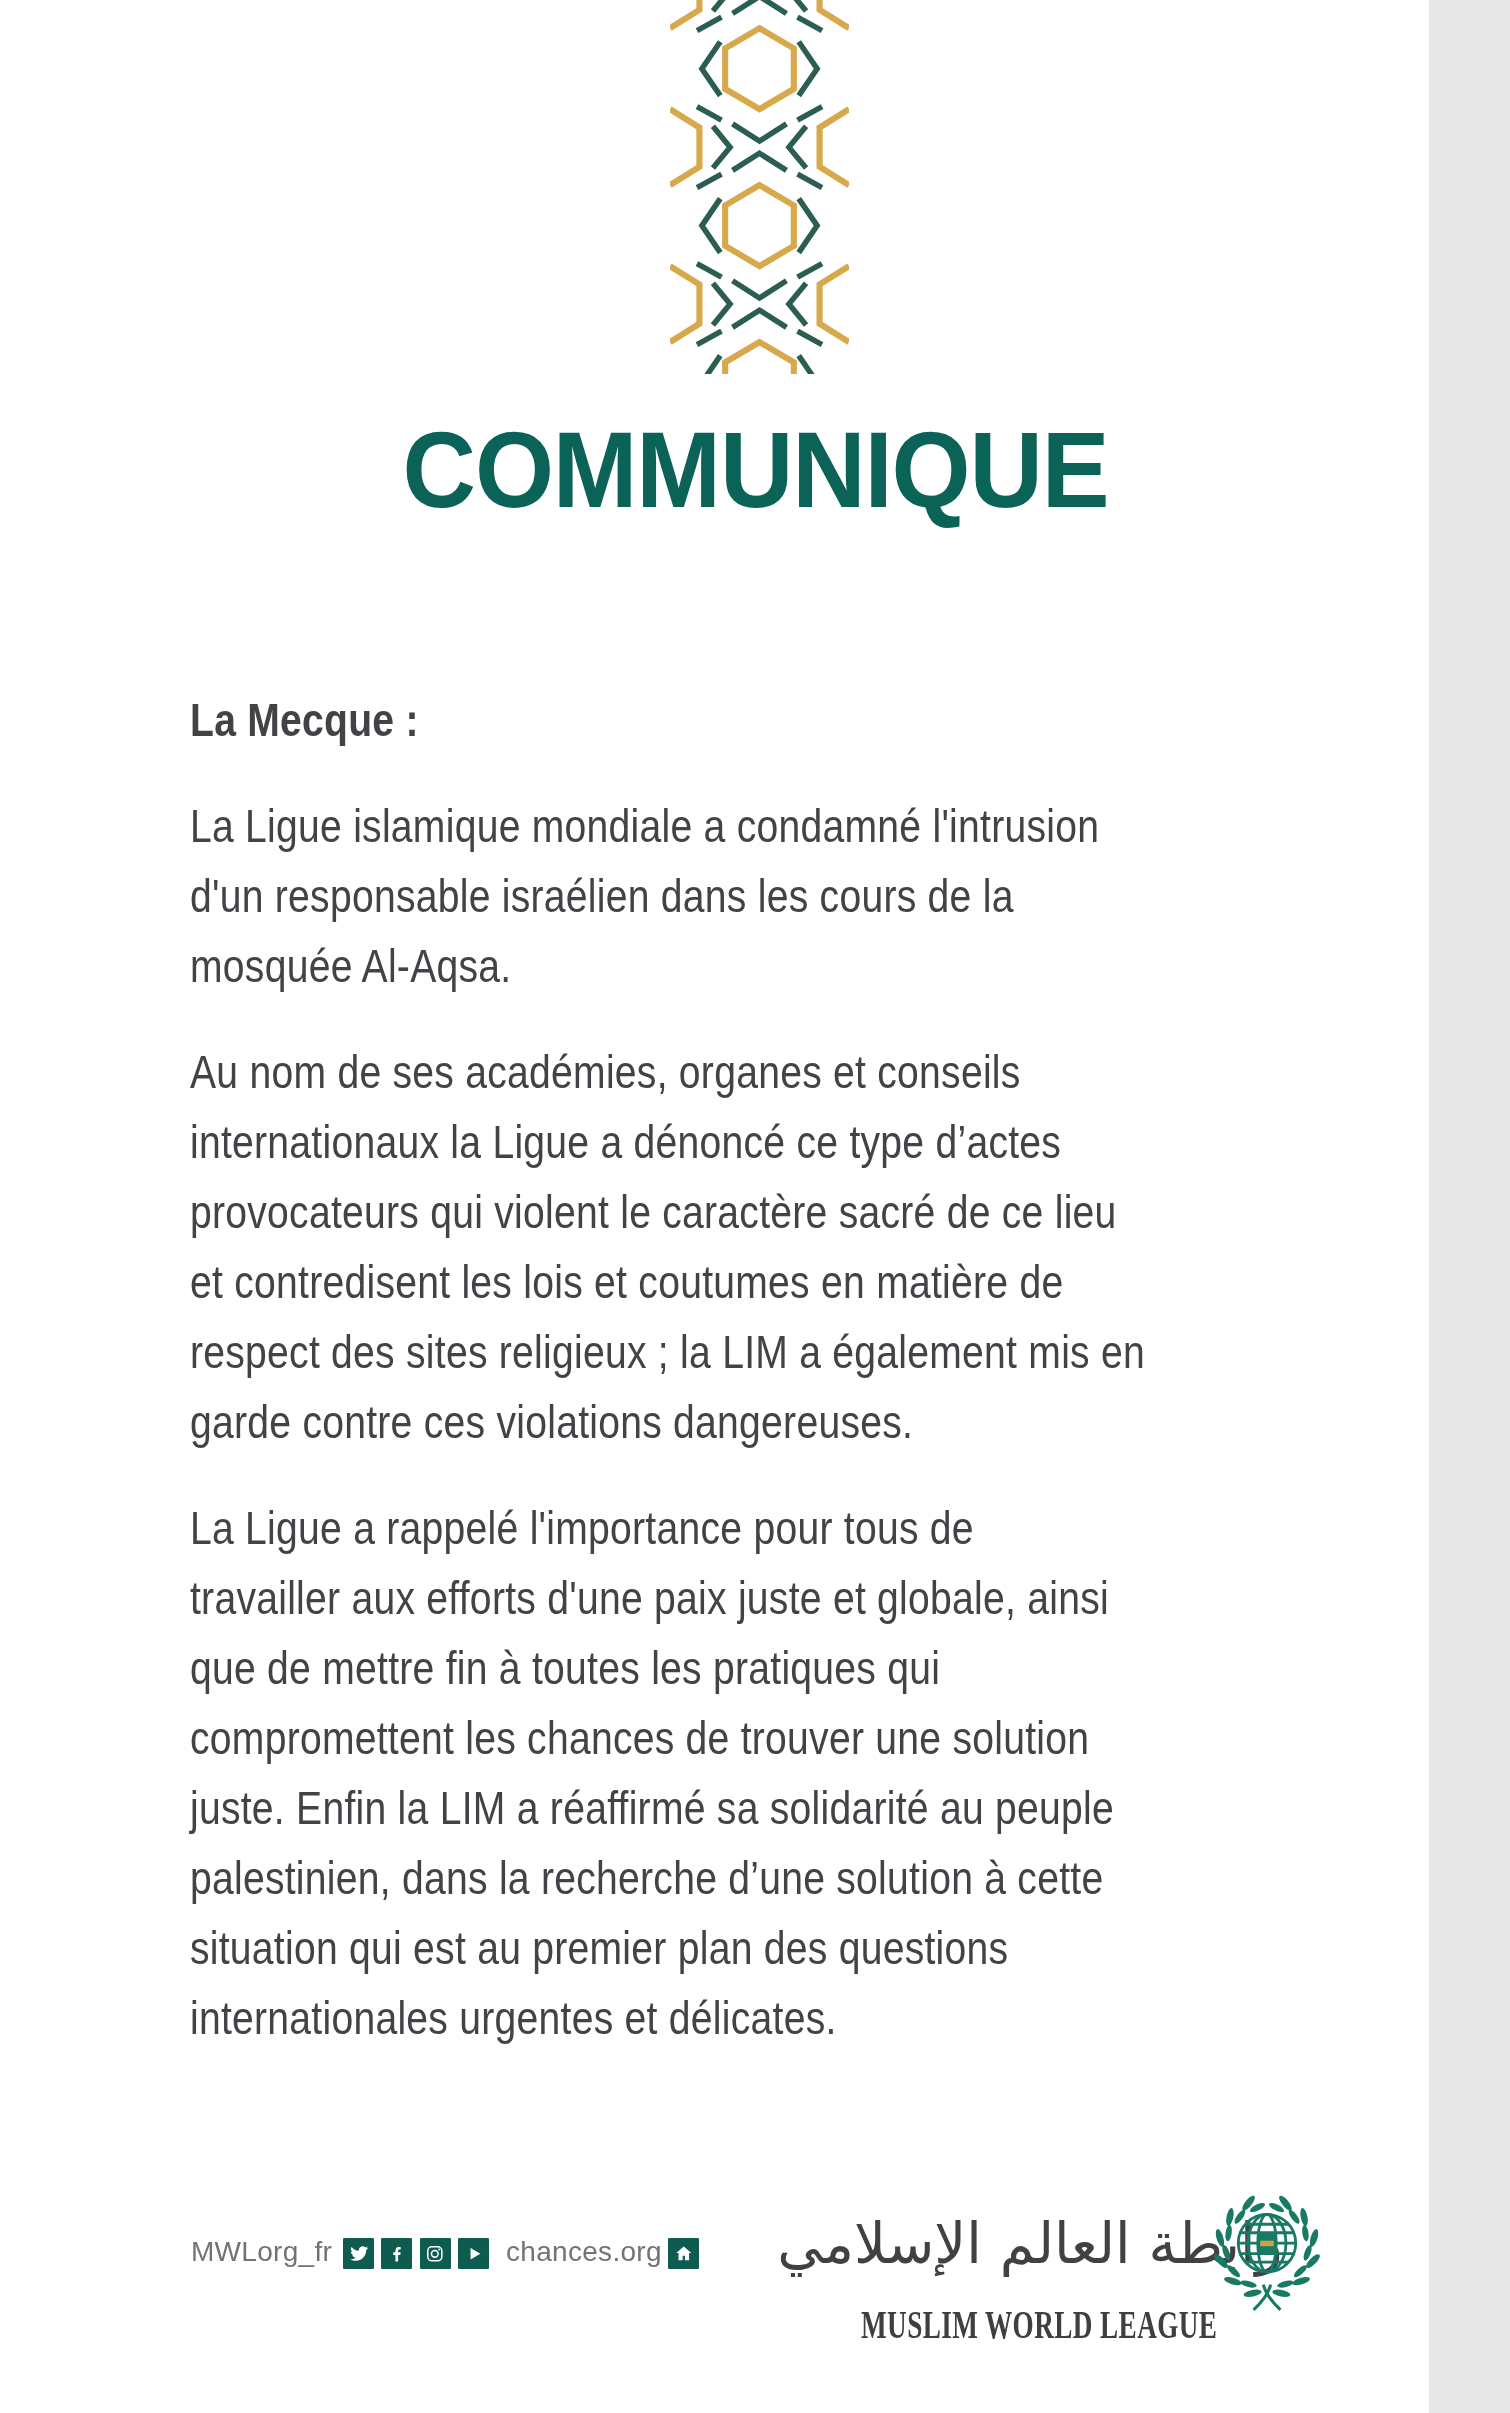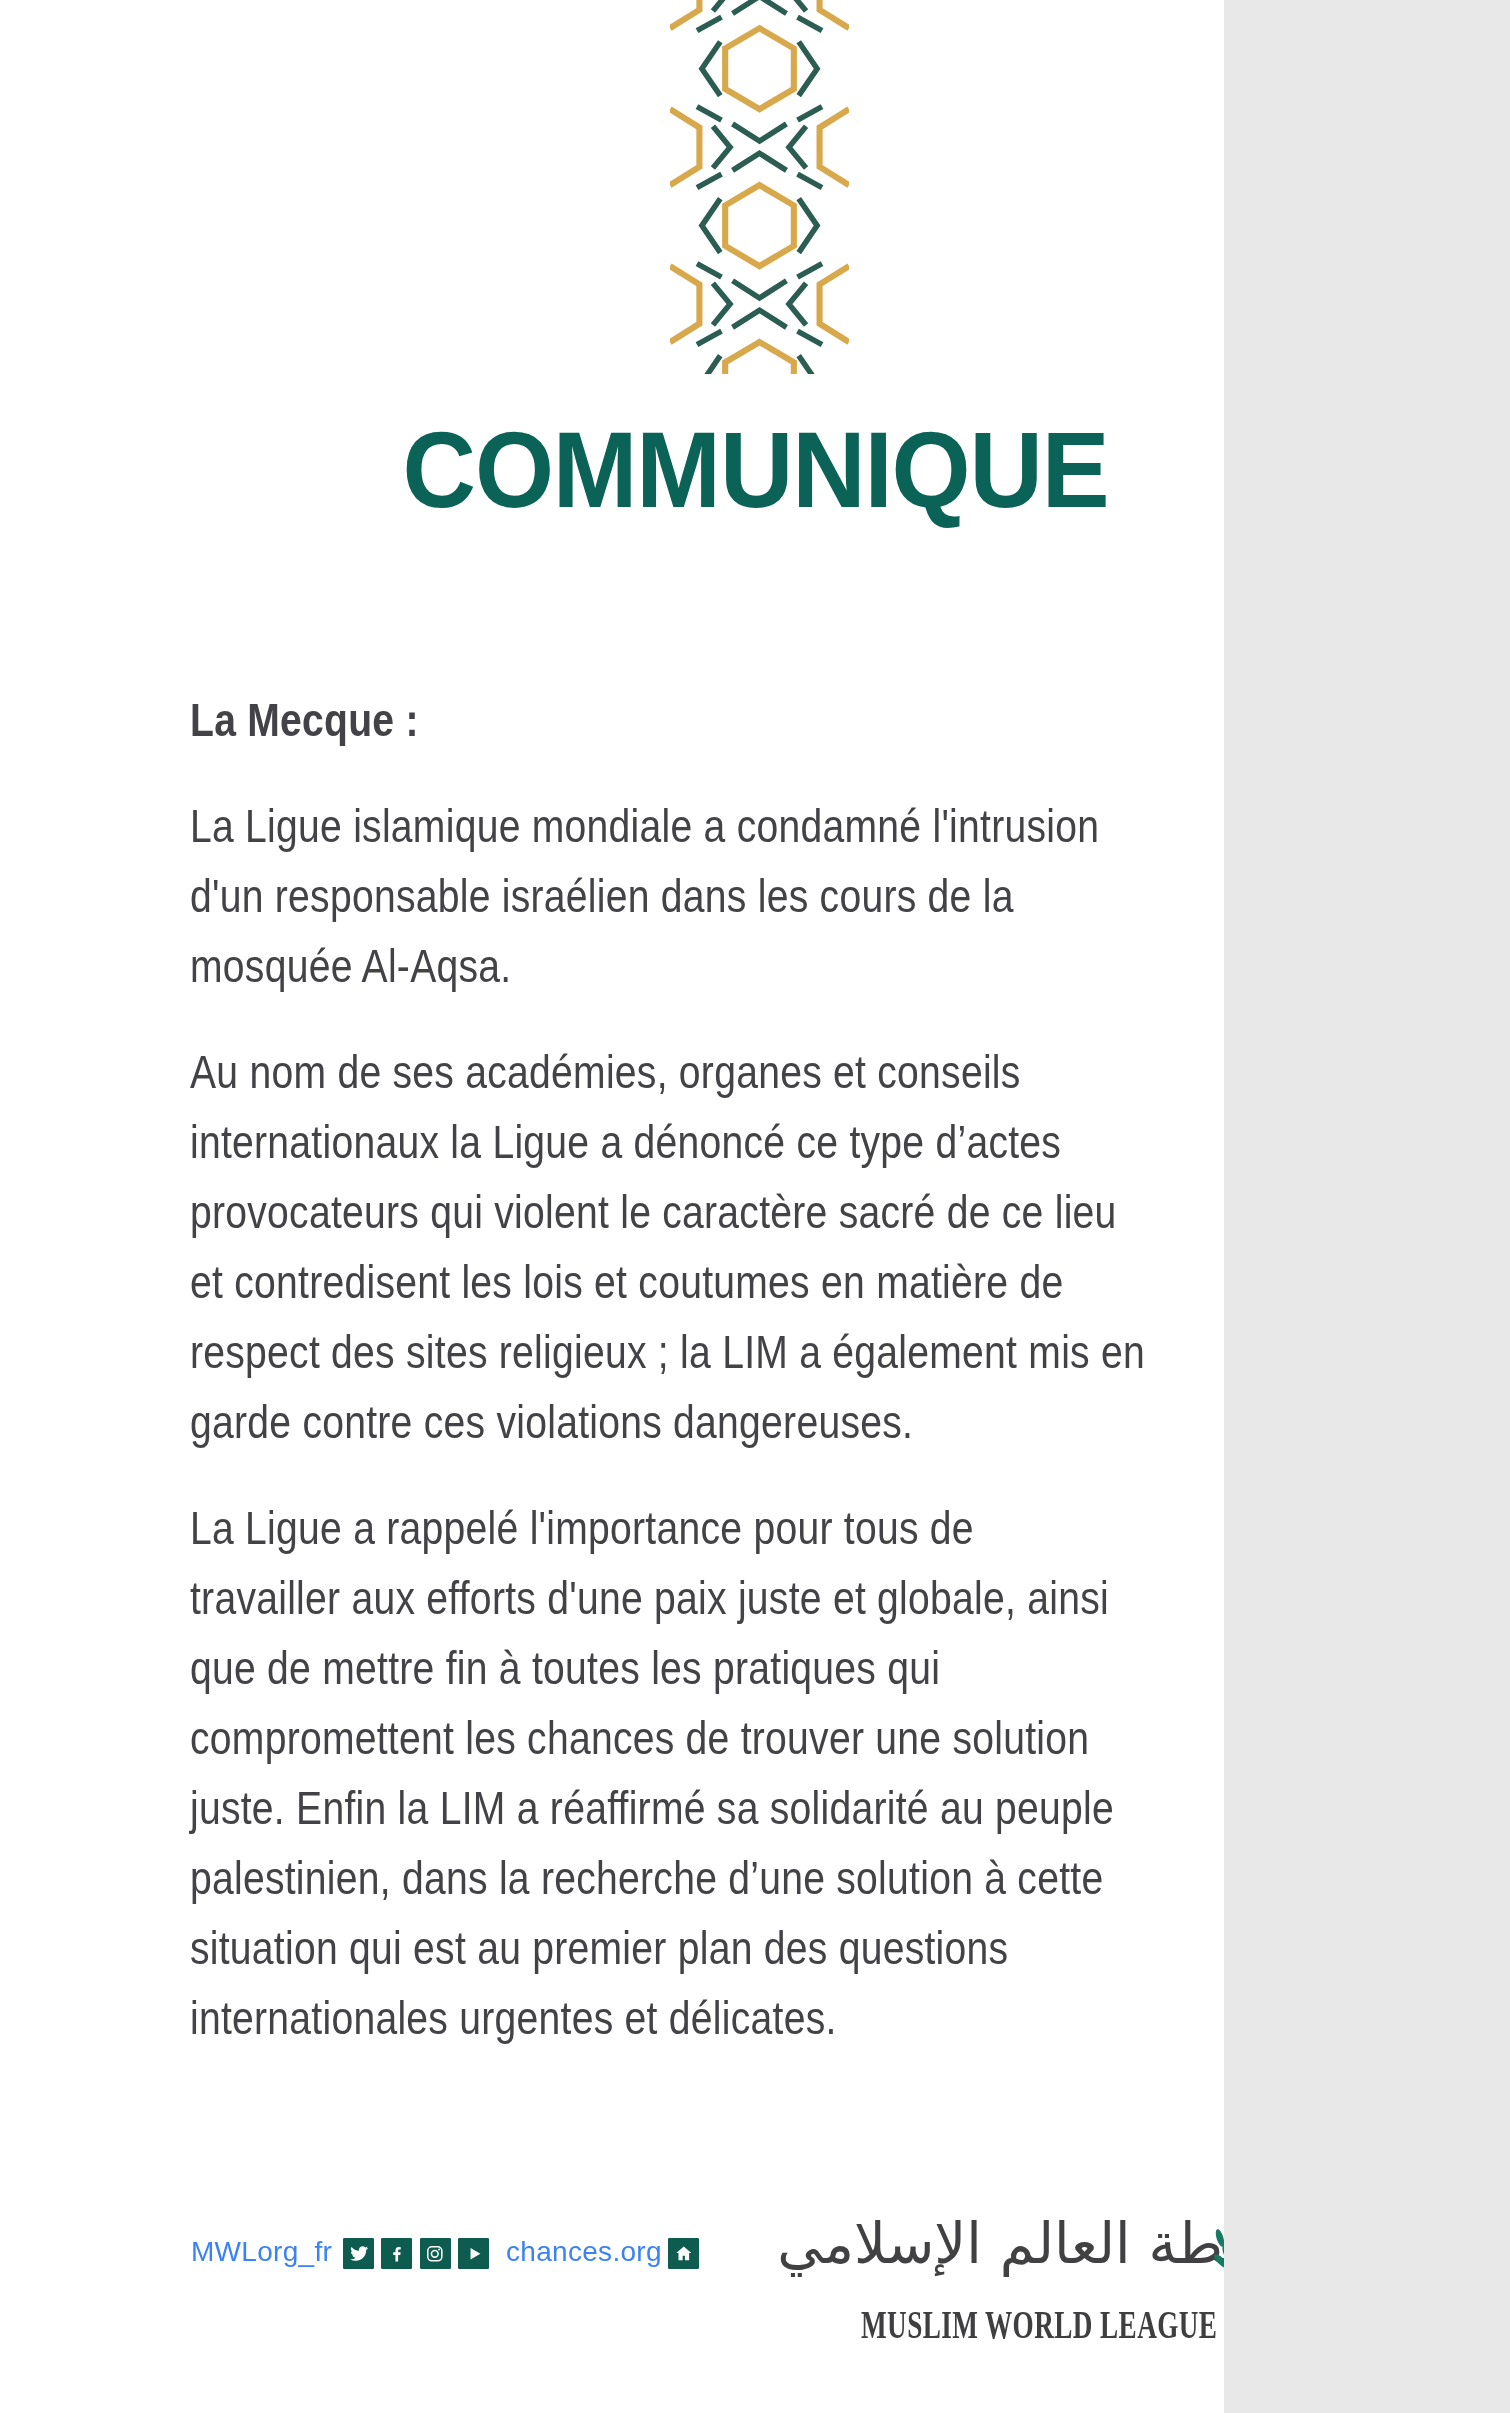--- a/index.html
+++ b/index.html
@@ -1,16 +1,16 @@
 <!DOCTYPE html>
 <html style="font-size:9.8px"><head>
 <meta charset="utf-8">
 <style>
   html,body{margin:0;padding:0;background:#e8e8e8;}
-  .page{position:relative;width:1224px;height:2413px;background:#ffffff;overflow:hidden;
+  .page{position:relative;width:1429px;height:2413px;background:#ffffff;overflow:hidden;
         font-family:"Liberation Sans",sans-serif;}
 
   
   .ornament{position:absolute;left:670px;top:0;width:179px;height:374px;}
   .ornament .g{stroke:#D8A94C;stroke-width:10;fill:none;}
   .ornament .t{stroke:#2B5D52;stroke-width:9;fill:none;}
 
   
   .title{position:absolute;left:0;top:417px;width:1511px;text-align:center;
          font-size:107px;font-weight:bold;line-height:1;color:#0B6357;
@@ -18,21 +18,21 @@
 
   
   .body-block{position:absolute;left:190px;top:685px;width:1409px;
               transform:scaleX(0.85);transform-origin:0 0;
               font-size:46px;line-height:70px;color:#434247;letter-spacing:0.3px;}
   .dateline{font-weight:bold;margin:0 0 36px 0;}
   .body-block p{margin:0 0 36px 0;white-space:pre-line;}
 
   
   .footer-text{position:absolute;top:2236px;height:32px;line-height:32px;
-               font-size:28px;color:#3b82f6;letter-spacing:0.3px;}
+               font-size:28px;color:#737373;letter-spacing:0.3px;}
   .handle{left:191px;}
   .site{left:506px;}
   .icon-row{position:absolute;left:343px;top:2238px;display:flex;gap:7.4px;}
   .icon-sq{width:31px;height:31px;background:#0D5C4F;border-radius:1.2px;
            display:flex;align-items:center;justify-content:center;}
   .icon-sq svg{width:19.6px;height:19.6px;display:block;}
   .home-sq{position:absolute;left:668px;top:2238px;}
 
   
   .arabic{position:absolute;left:858px;top:2191px;width:344px;height:105px;

